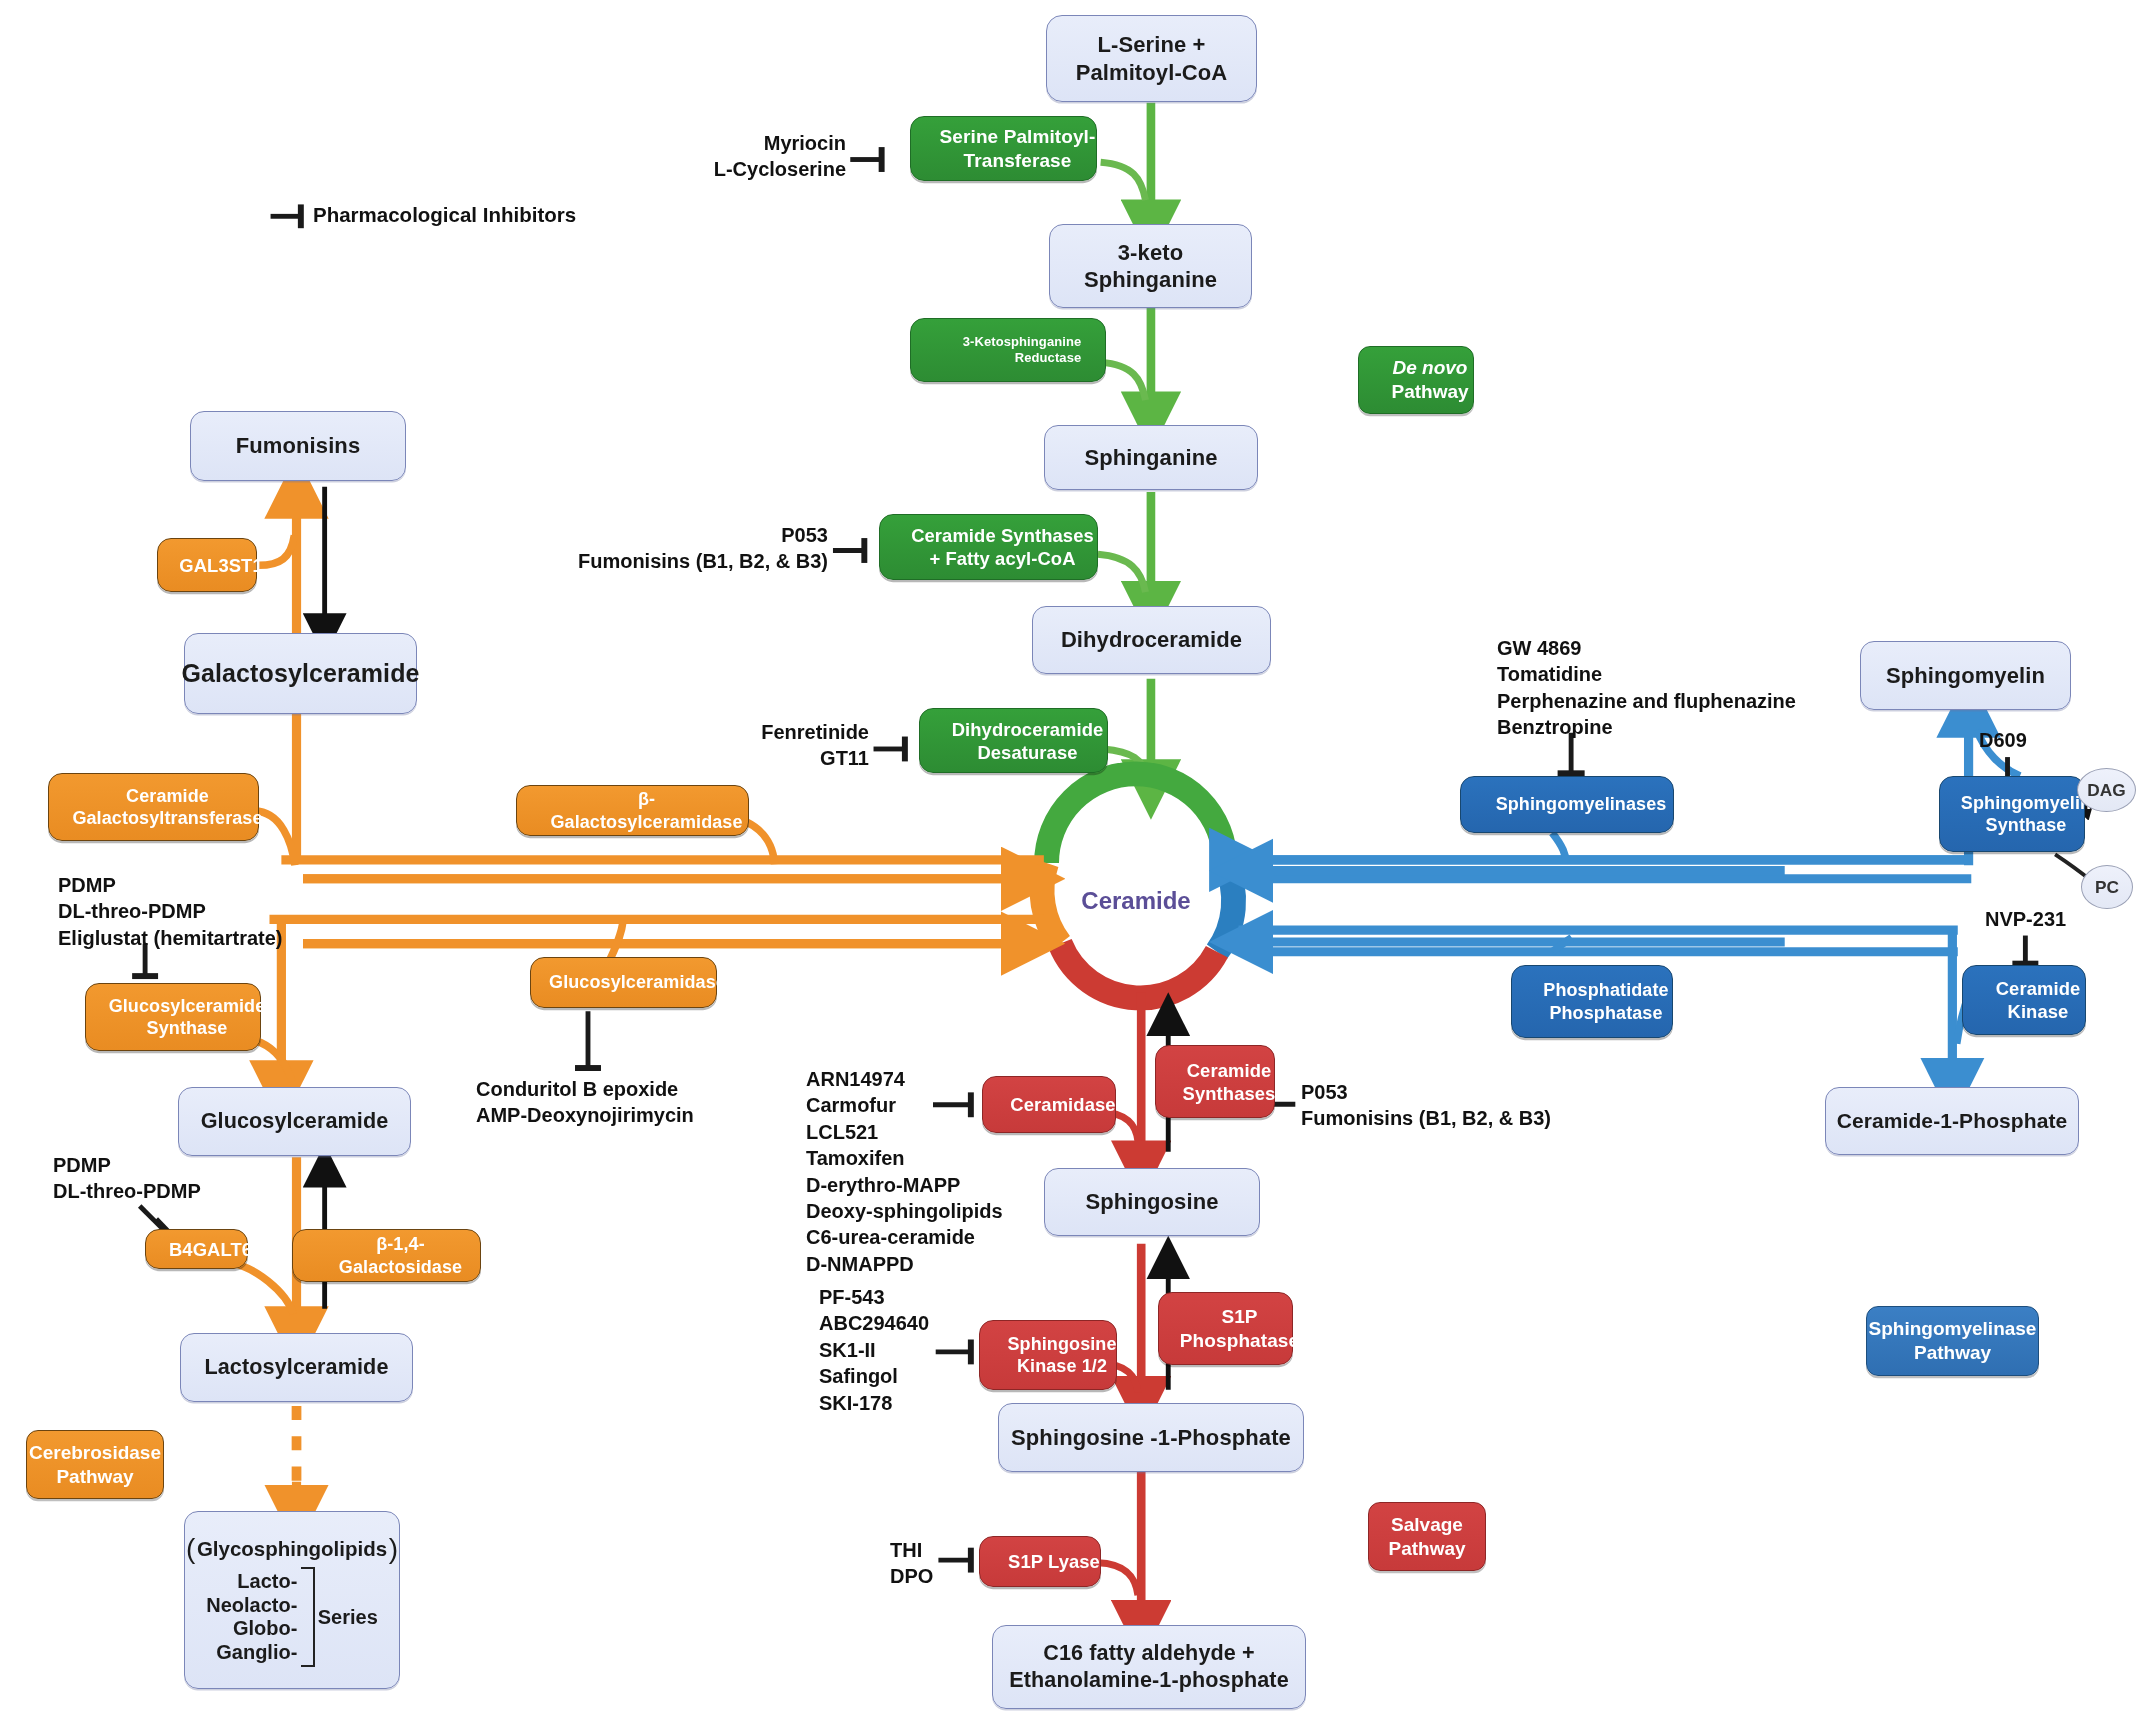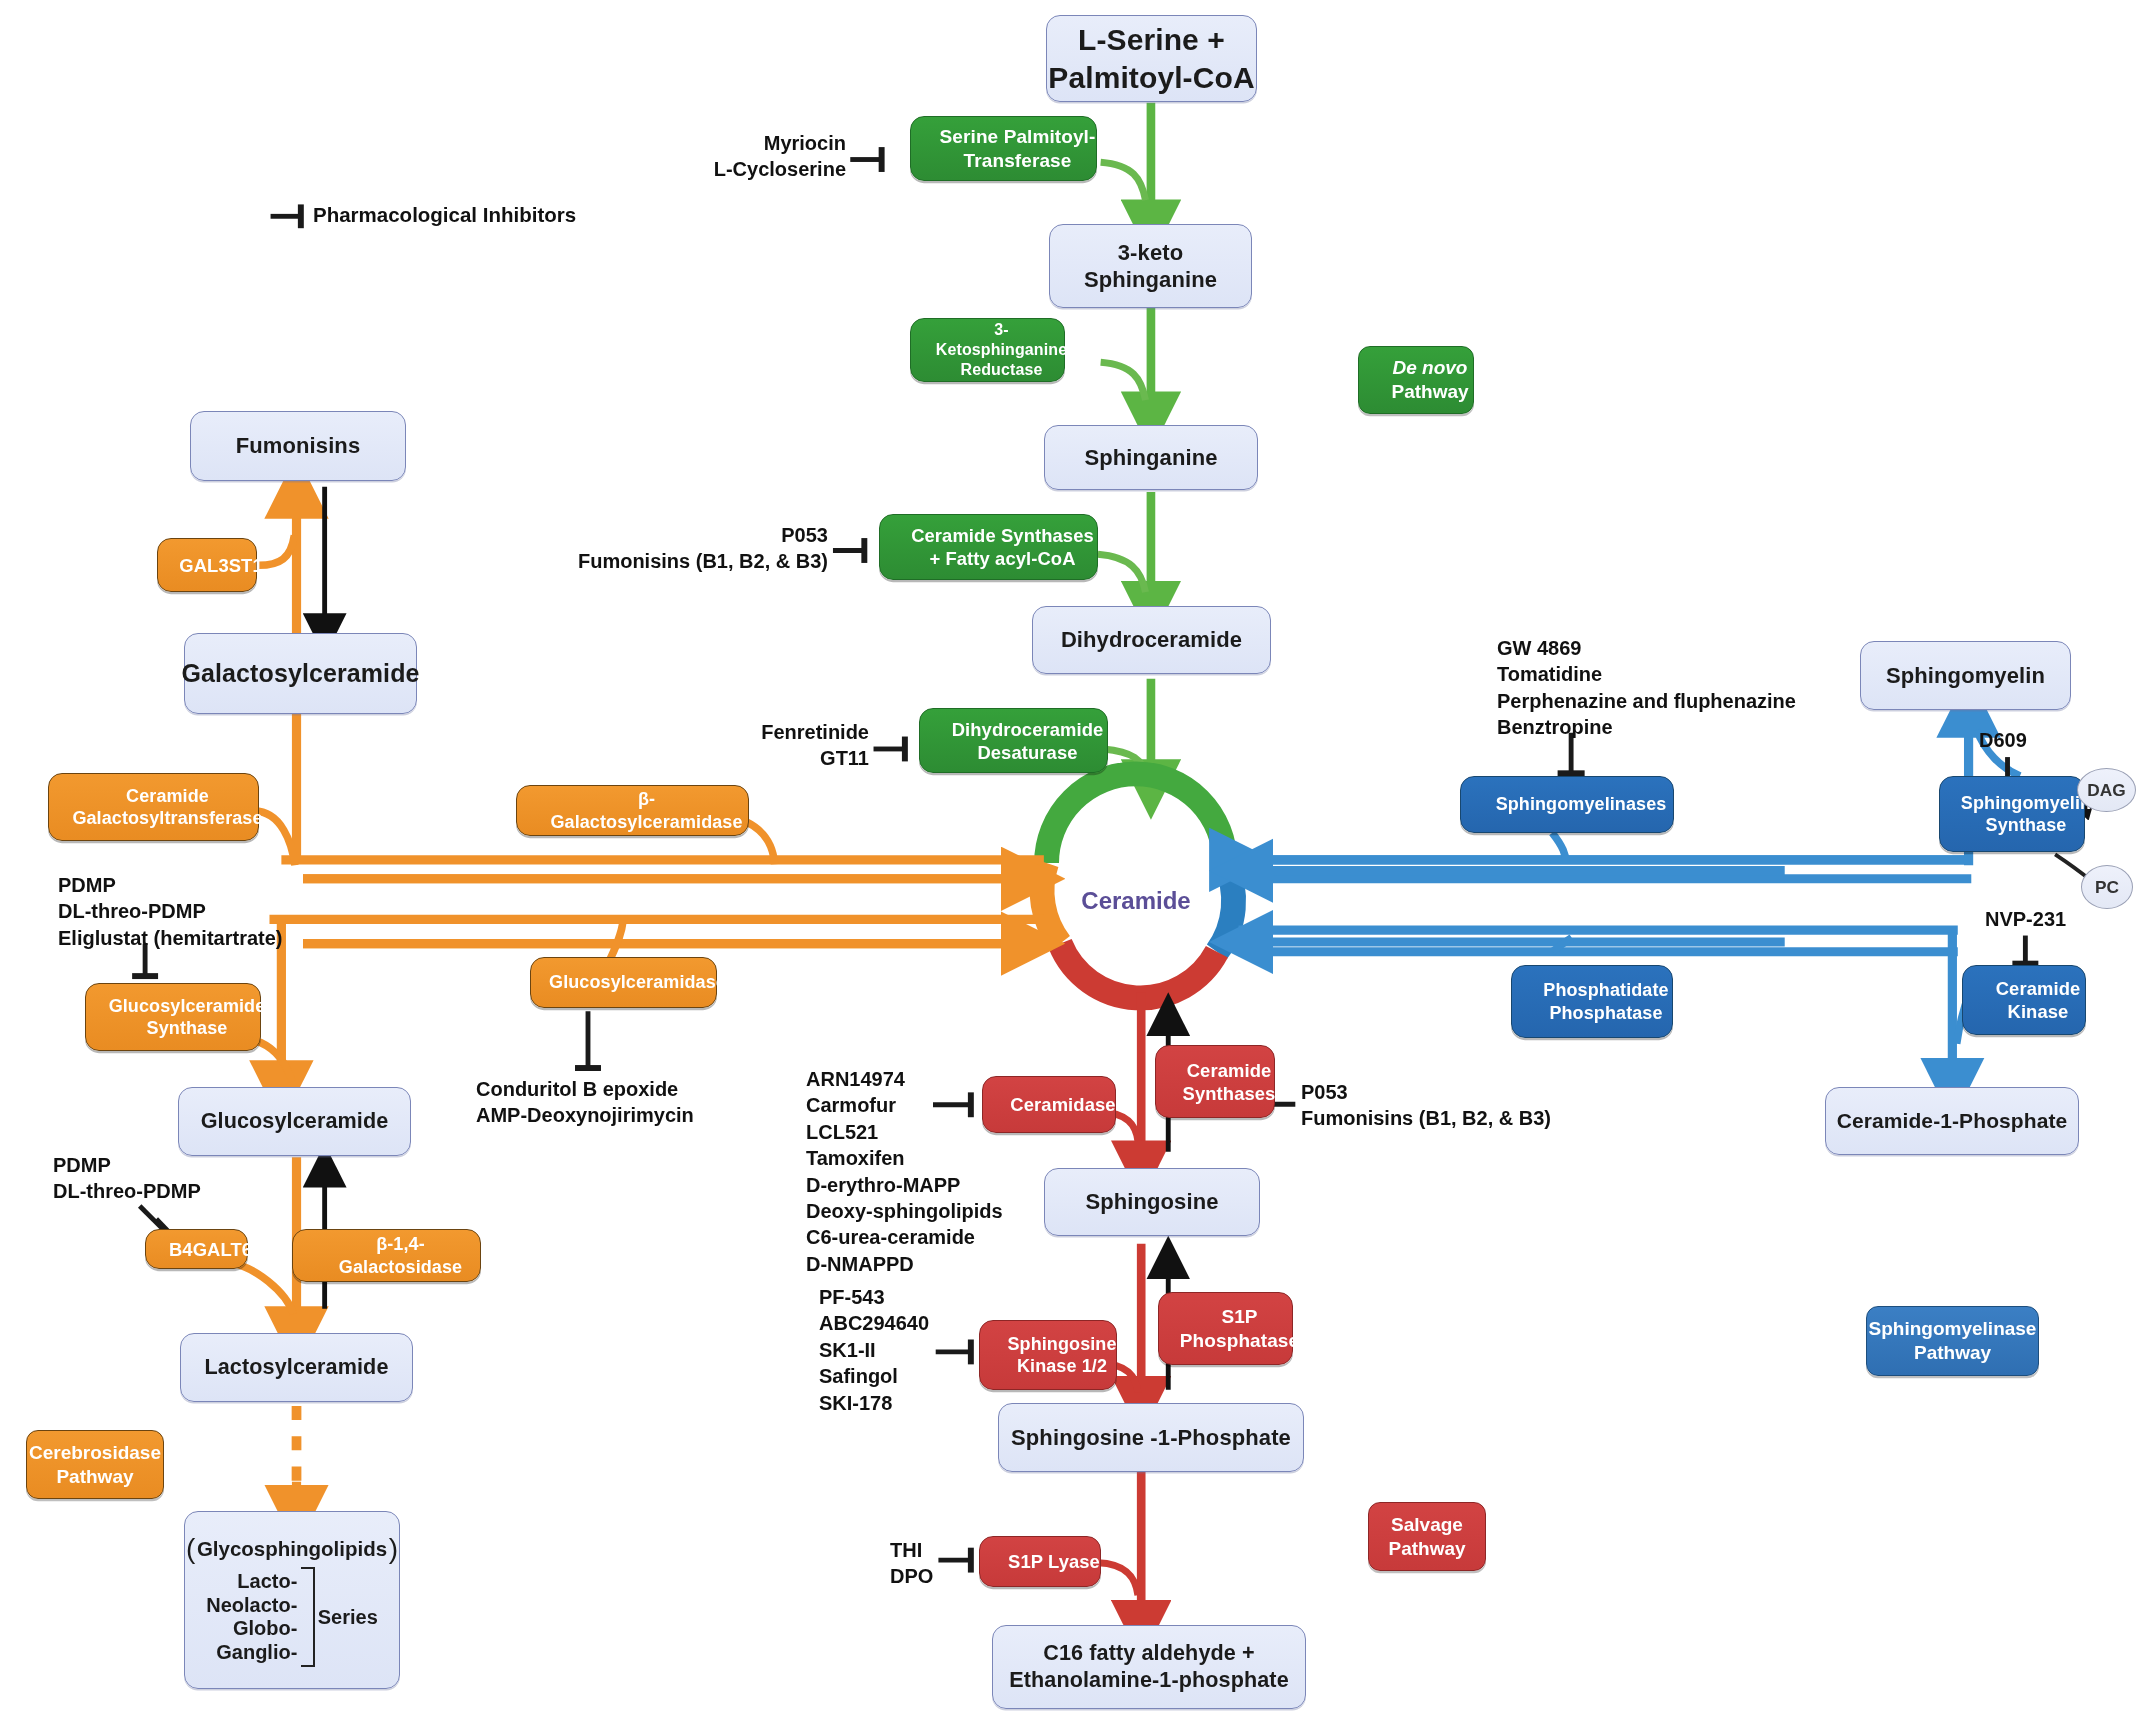--- a/index.html
+++ b/index.html
@@ -259,21 +259,21 @@
     </g>
 
     <g stroke="#222" fill="none" stroke-width="7">
       <path d="M3790,1545 C3820,1520 3840,1500 3858,1480" marker-end="url(#ahBlack)"></path>
       <path d="M3800,1580 C3830,1600 3850,1615 3866,1628"></path>
     </g>
   </svg>
 
   <div class="legend-text" style="left:313px;top:203px;font-size:20.5px;">Pharmacological Inhibitors</div>
 
-  <div class="met" style="left:1046px;top:15px;width:211px;height:87px;font-size:30px;white-space:pre-line;">L-Serine +
+  <div class="met" style="left:1046px;top:15px;width:211px;height:87px;font-size:22px;white-space:pre-line;border-radius:16px;">L-Serine +
 Palmitoyl-CoA</div>
 
   <div class="met" style="left:1049px;top:224px;width:203px;height:84px;font-size:22px;white-space:pre-line;">3-keto
 Sphinganine</div>
 
   <div class="met" style="left:1044px;top:425px;width:214px;height:65px;font-size:22px;">Sphinganine</div>
 
   <div class="met" style="left:1032px;top:606px;width:239px;height:68px;font-size:22px;">Dihydroceramide</div>
 
   <div class="met" style="left:190px;top:411px;width:216px;height:70px;font-size:22px;">Fumonisins</div>
@@ -311,21 +311,21 @@
       <div style="width:12px;height:96px;border:2.2px solid #222;border-left:none;margin:0 3.2px;"></div>
       <span style="font-size:20px;">Series</span>
     </div>
   </div>
 
   <div class="ceramide-label" style="left:1063px;top:879px;width:146px;height:43px;font-size:24px;">Ceramide</div>
 
   <div class="enz green" style="left:910px;top:116px;width:187px;height:65px;font-size:19px;white-space:pre-line;">Serine Palmitoyl-
 Transferase</div>
 
-  <div class="enz green" style="left:910px;top:318px;width:155px;height:64px;font-size:16px;white-space:pre-line;">3-Ketosphinganine
+  <div class="enz green" style="left:910px;top:318px;width:196px;height:64px;font-size:13px;white-space:pre-line;text-align:right;">3-Ketosphinganine
 Reductase</div>
 
   <div class="enz green" style="left:879px;top:514px;width:219px;height:66px;font-size:18.4px;white-space:pre-line;">Ceramide Synthases
 + Fatty acyl-CoA</div>
 
   <div class="enz green" style="left:919px;top:708px;width:189px;height:65px;font-size:18.4px;white-space:pre-line;">Dihydroceramide
 Desaturase</div>
 
   <div class="enz orange" style="left:157px;top:538px;width:100px;height:54px;font-size:18.4px;">GAL3ST1</div>
 

